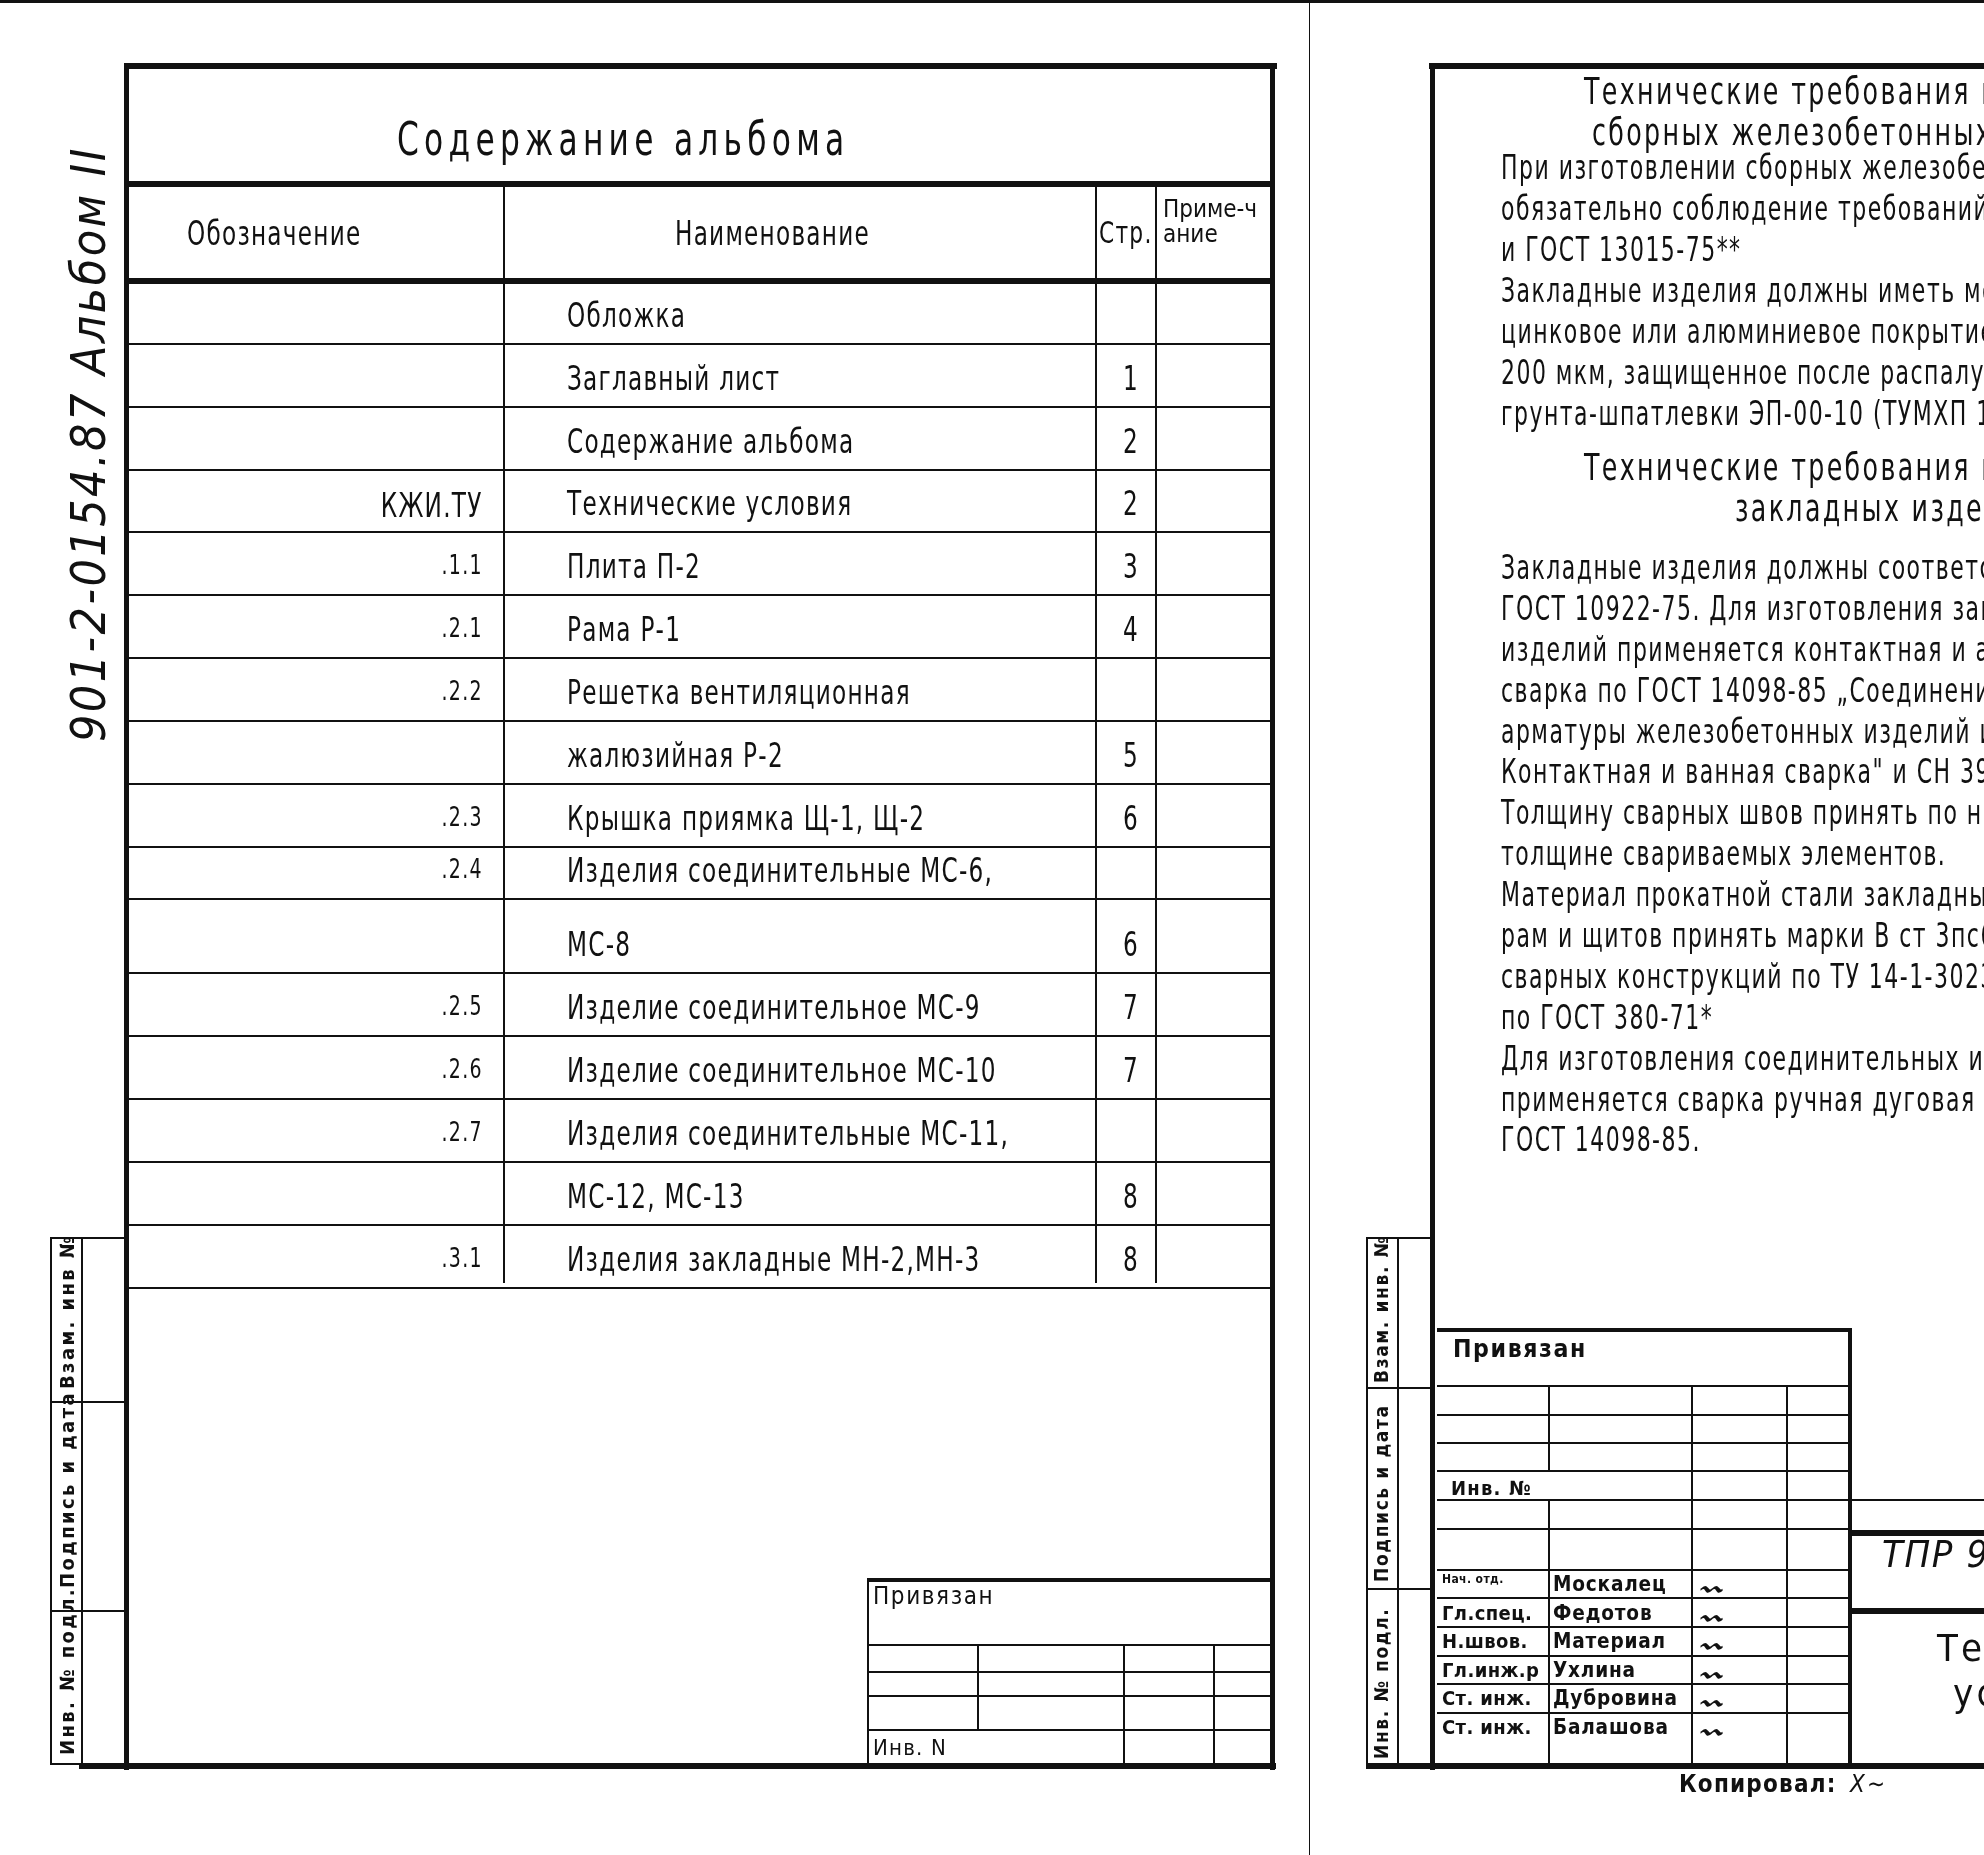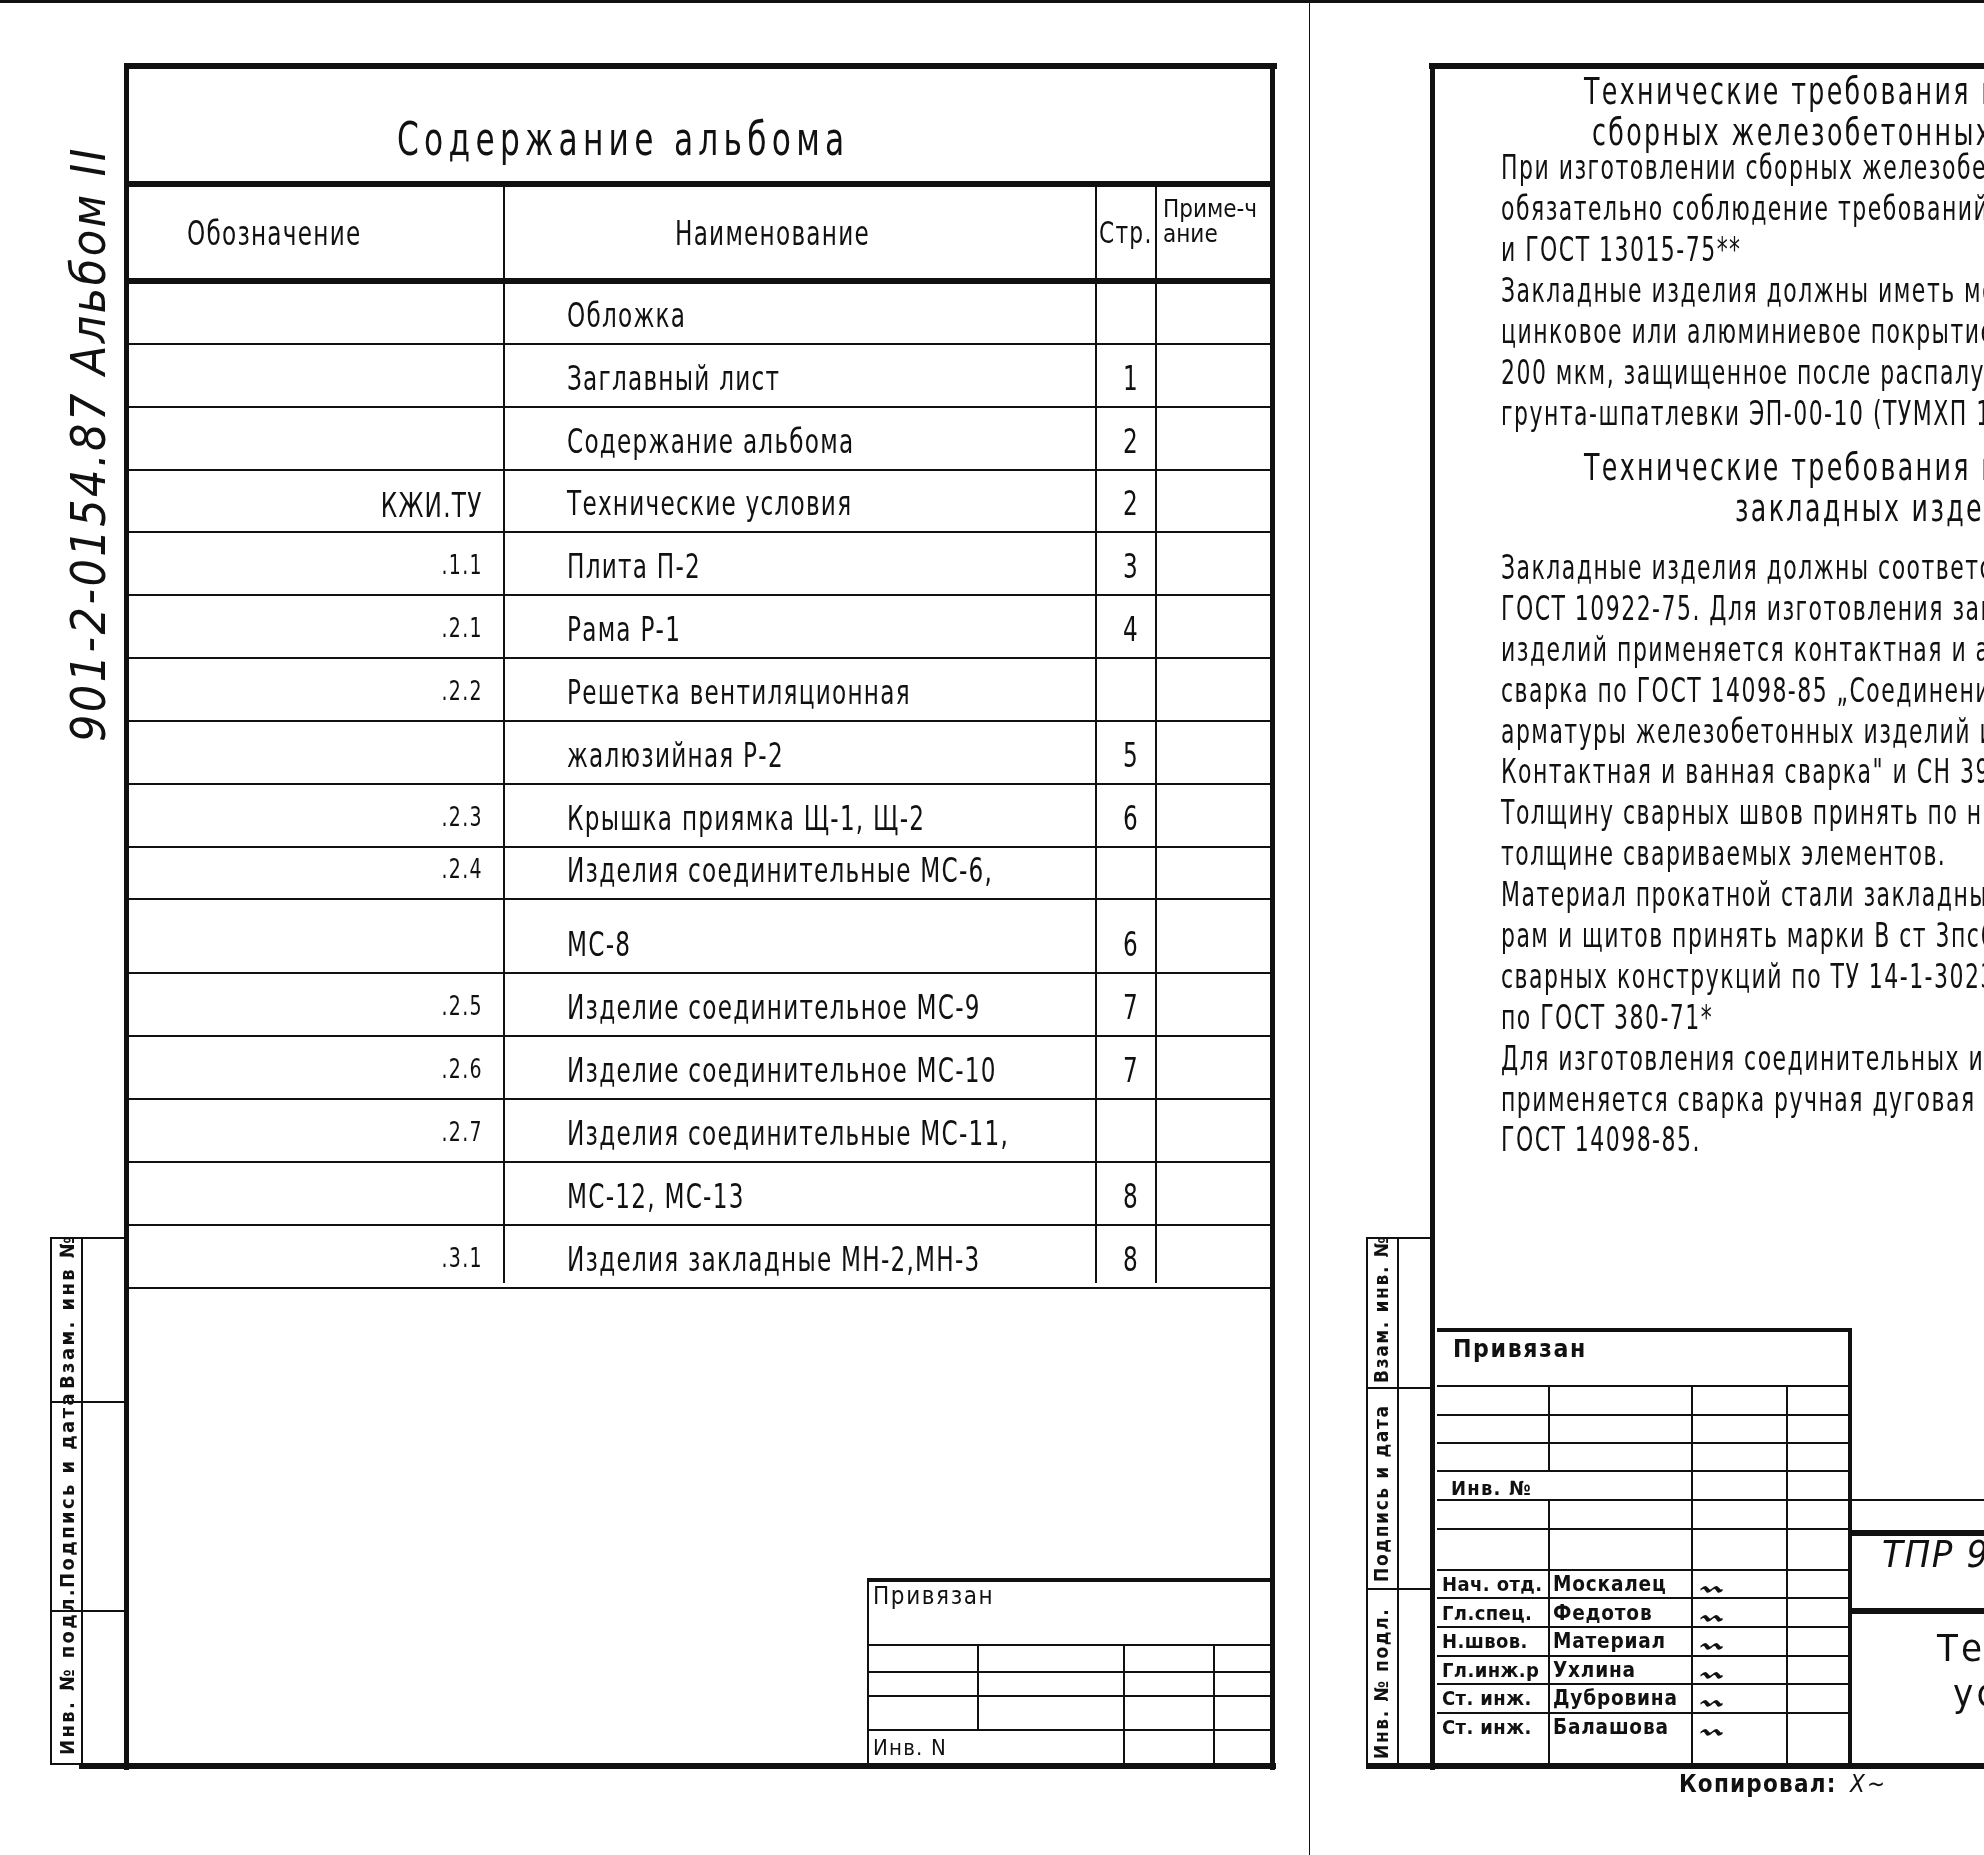--- a/index.html
+++ b/index.html
@@ -222,21 +222,21 @@
   <div class="hl" style="left:1437px;top:1499px;width:1155px"></div>
   <div class="hl thin" style="left:1437px;top:1528px;width:413px"></div>
   <div class="txt" style="left:1451px;top:1476px;font-size:20px;letter-spacing:1.2px;font-weight:bold">Инв. №</div>
   <div class="vl" style="left:1548px;top:1385px;height:85px"></div>
   <div class="vl" style="left:1548px;top:1499px;height:266px"></div>
   <div class="vl" style="left:1691px;top:1385px;height:379px"></div>
   <div class="vl" style="left:1786px;top:1385px;height:379px"></div>
 
   <div id="signatories">
       <div class="hl thin" style="left: 1437px; top: 1569px; width: 413px;"></div>
-      <div class="txt" style="left: 1442px; top: 1572px; font-size: 20px; font-weight: bold; letter-spacing: 0.4px;">Нач. отд.</div>
+      <div class="txt" style="left: 1442px; top: 1572px; font-size: 12px; font-weight: bold; letter-spacing: 0.4px;">Нач. отд.</div>
       <div class="txt" style="left: 1553px; top: 1572px; font-size: 20.6px; font-weight: bold; letter-spacing: 0.8px;">Москалец</div>
       <div class="txt hand" style="left: 1699px; top: 1570px; font-size: 22px;">〰</div>
       <div class="hl thin" style="left: 1437px; top: 1597px; width: 413px;"></div>
       <div class="txt" style="left: 1442px; top: 1601px; font-size: 20px; font-weight: bold; letter-spacing: 0.4px;">Гл.спец.</div>
       <div class="txt" style="left: 1553px; top: 1601px; font-size: 20.6px; font-weight: bold; letter-spacing: 0.8px;">Федотов</div>
       <div class="txt hand" style="left: 1699px; top: 1599px; font-size: 22px;">〰</div>
       <div class="hl thin" style="left: 1437px; top: 1626px; width: 413px;"></div>
       <div class="txt" style="left: 1442px; top: 1629px; font-size: 20px; font-weight: bold; letter-spacing: 0.4px;">Н.швов.</div>
       <div class="txt" style="left: 1553px; top: 1629px; font-size: 20.6px; font-weight: bold; letter-spacing: 0.8px;">Материал</div>
       <div class="txt hand" style="left: 1699px; top: 1627px; font-size: 22px;">〰</div>

